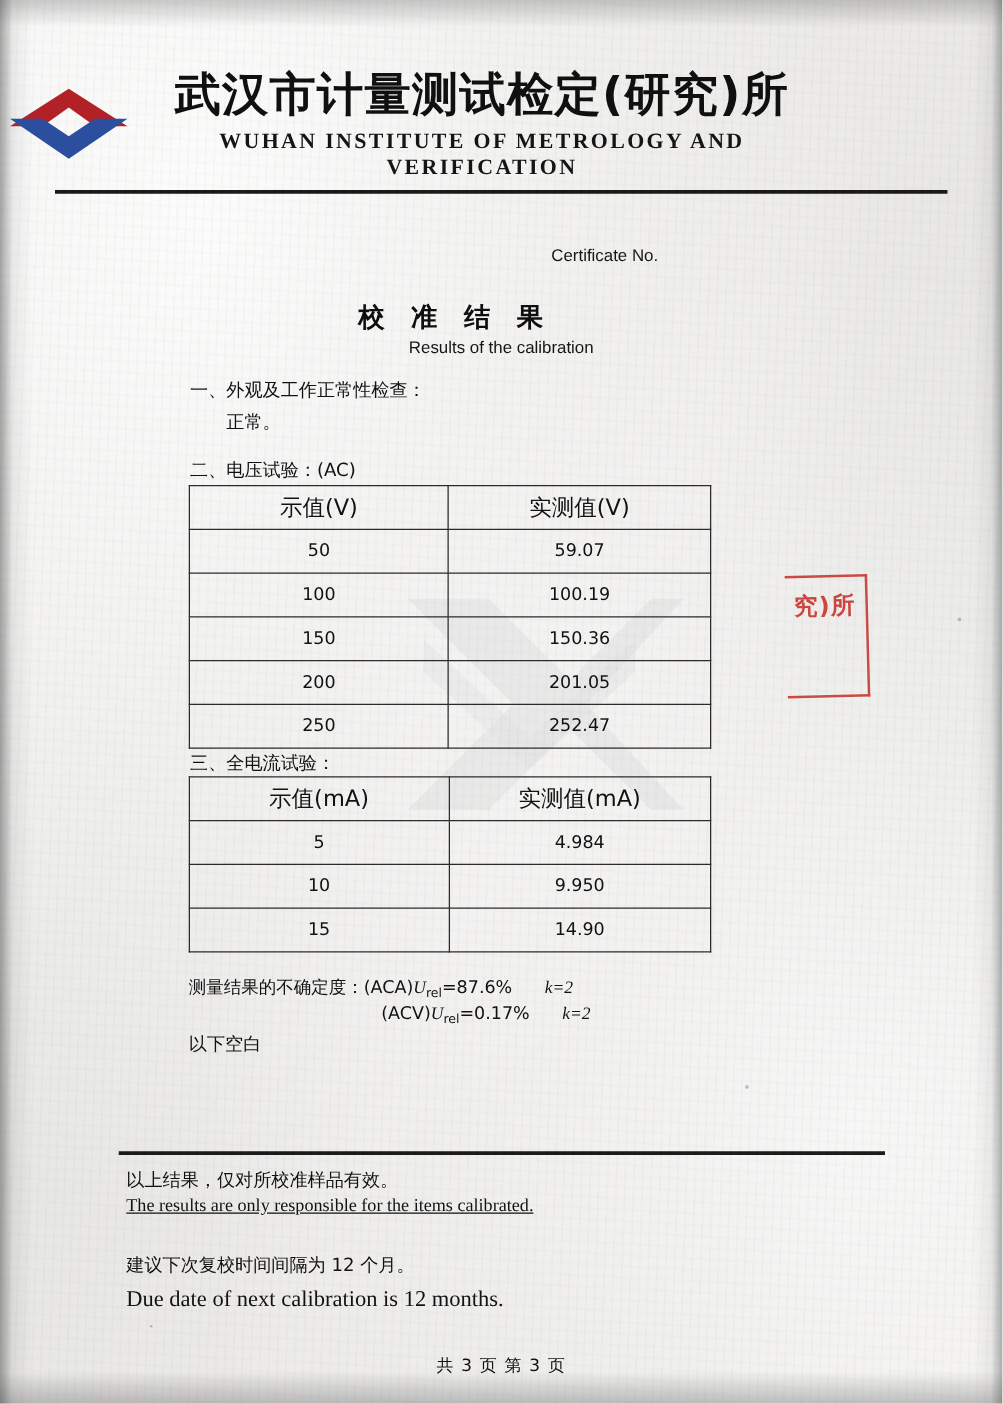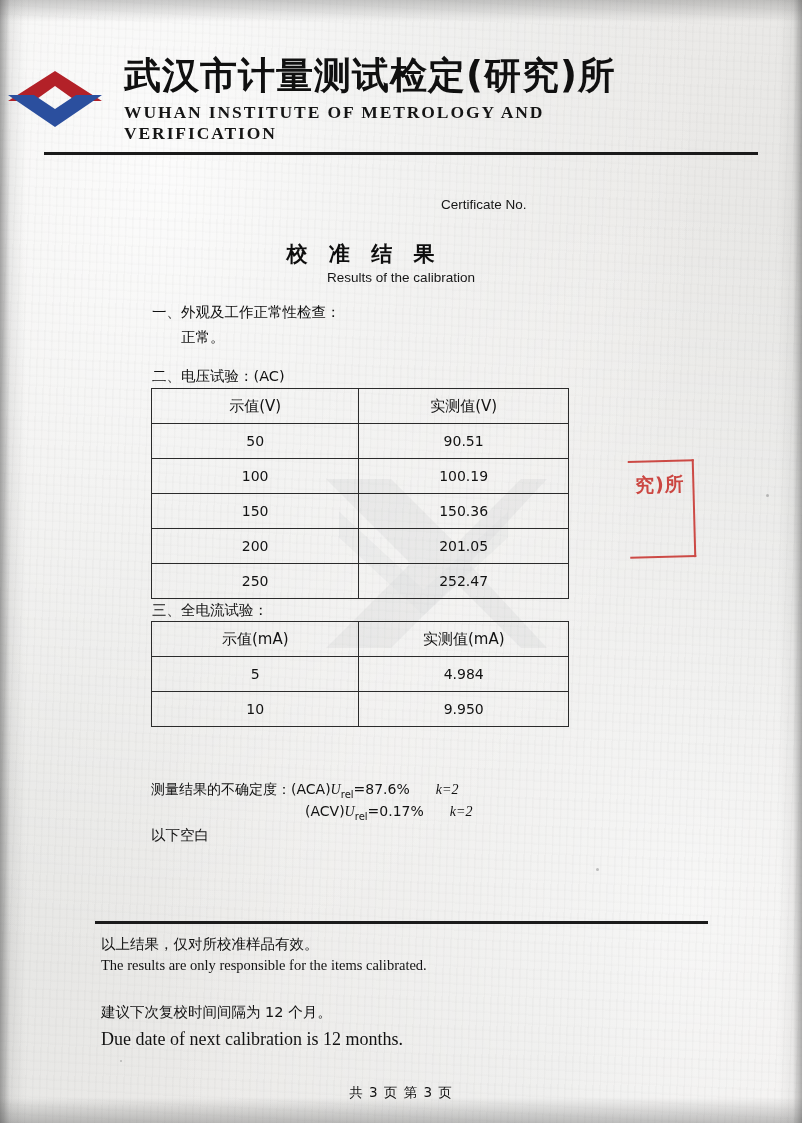--- a/index.html
+++ b/index.html
@@ -55,20 +55,21 @@
     width: 802px;
     height: 1123px;
   }
 
   
   .header {
     position: absolute;
     left: 0;
     top: 56px;
     width: 647px;
+    text-align: center;
   }
   .header-row {
     display: flex;
     align-items: center;
     justify-content: center;
     gap: 14px;
   }
   .logo {
     width: 110px;
     height: 62px;
@@ -166,21 +167,21 @@
   table.data th, table.data td {
     border: 1px solid #2b2b2b;
     text-align: center;
     font-weight: normal;
     font-size: 14px;
     color: #121212;
     background: transparent;
   }
   table.data th {
     height: 32px;
-    font-size: 15px;
+    font-size: 18px;
   }
   table.data td {
     height: 32px;
     font-size: 14px;
   }
   .tbl-voltage { left: 151px; top: 388px; width: 418px; }
   .tbl-current { left: 151px; top: 621px; width: 418px; }
   .col-a { width: 208px; }
   .col-b { width: 210px; }
 
@@ -218,21 +219,21 @@
   .foot-cn {
     position: absolute;
     left: 101px; top: 935px;
     font-family: "DejaVu Sans", sans-serif;
     font-size: 14.5px; color: #121212;
   }
   .foot-en {
     position: absolute;
     left: 101px; top: 957px;
     font-family: "Liberation Serif", serif;
-    font-size: 14.5px; color: #121212;
+    font-size: 14.5px; color: #121212; text-decoration: underline;
   }
   .due-cn {
     position: absolute;
     left: 101px; top: 1003px;
     font-family: "DejaVu Sans", sans-serif;
     font-size: 14.5px; color: #121212;
   }
   .due-en {
     position: absolute;
     left: 101px; top: 1029px;
@@ -347,21 +348,21 @@
     <table class="data tbl-voltage">
       <thead>
         <tr>
           <th class="col-a">示值(V)</th>
           <th class="col-b">实测值(V)</th>
         </tr>
       </thead>
       <tbody>
         <tr>
           <td>50</td>
-          <td>90.51</td>
+          <td>59.07</td>
         </tr>
         <tr>
           <td>100</td>
           <td>100.19</td>
         </tr>
         <tr>
           <td>150</td>
           <td>150.36</td>
         </tr>
         <tr>
@@ -385,20 +386,24 @@
         </tr>
       </thead>
       <tbody>
         <tr>
           <td>5</td>
           <td>4.984</td>
         </tr>
         <tr>
           <td>10</td>
           <td>9.950</td>
+        </tr>
+        <tr>
+          <td>15</td>
+          <td>14.90</td>
         </tr>
       </tbody>
     </table>
 
     <div class="uncert1">
       <span>测量结果的不确定度：(ACA)</span><span class="italic-u">U</span><span class="sub">rel</span><span>=87.6%</span><span style="display:inline-block;width:26px;"></span><span class="italic-u">k=2</span>
     </div>
     <div class="uncert2">
       <span>(ACV)</span><span class="italic-u">U</span><span class="sub">rel</span><span>=0.17%</span><span style="display:inline-block;width:26px;"></span><span class="italic-u">k=2</span>
     </div>

